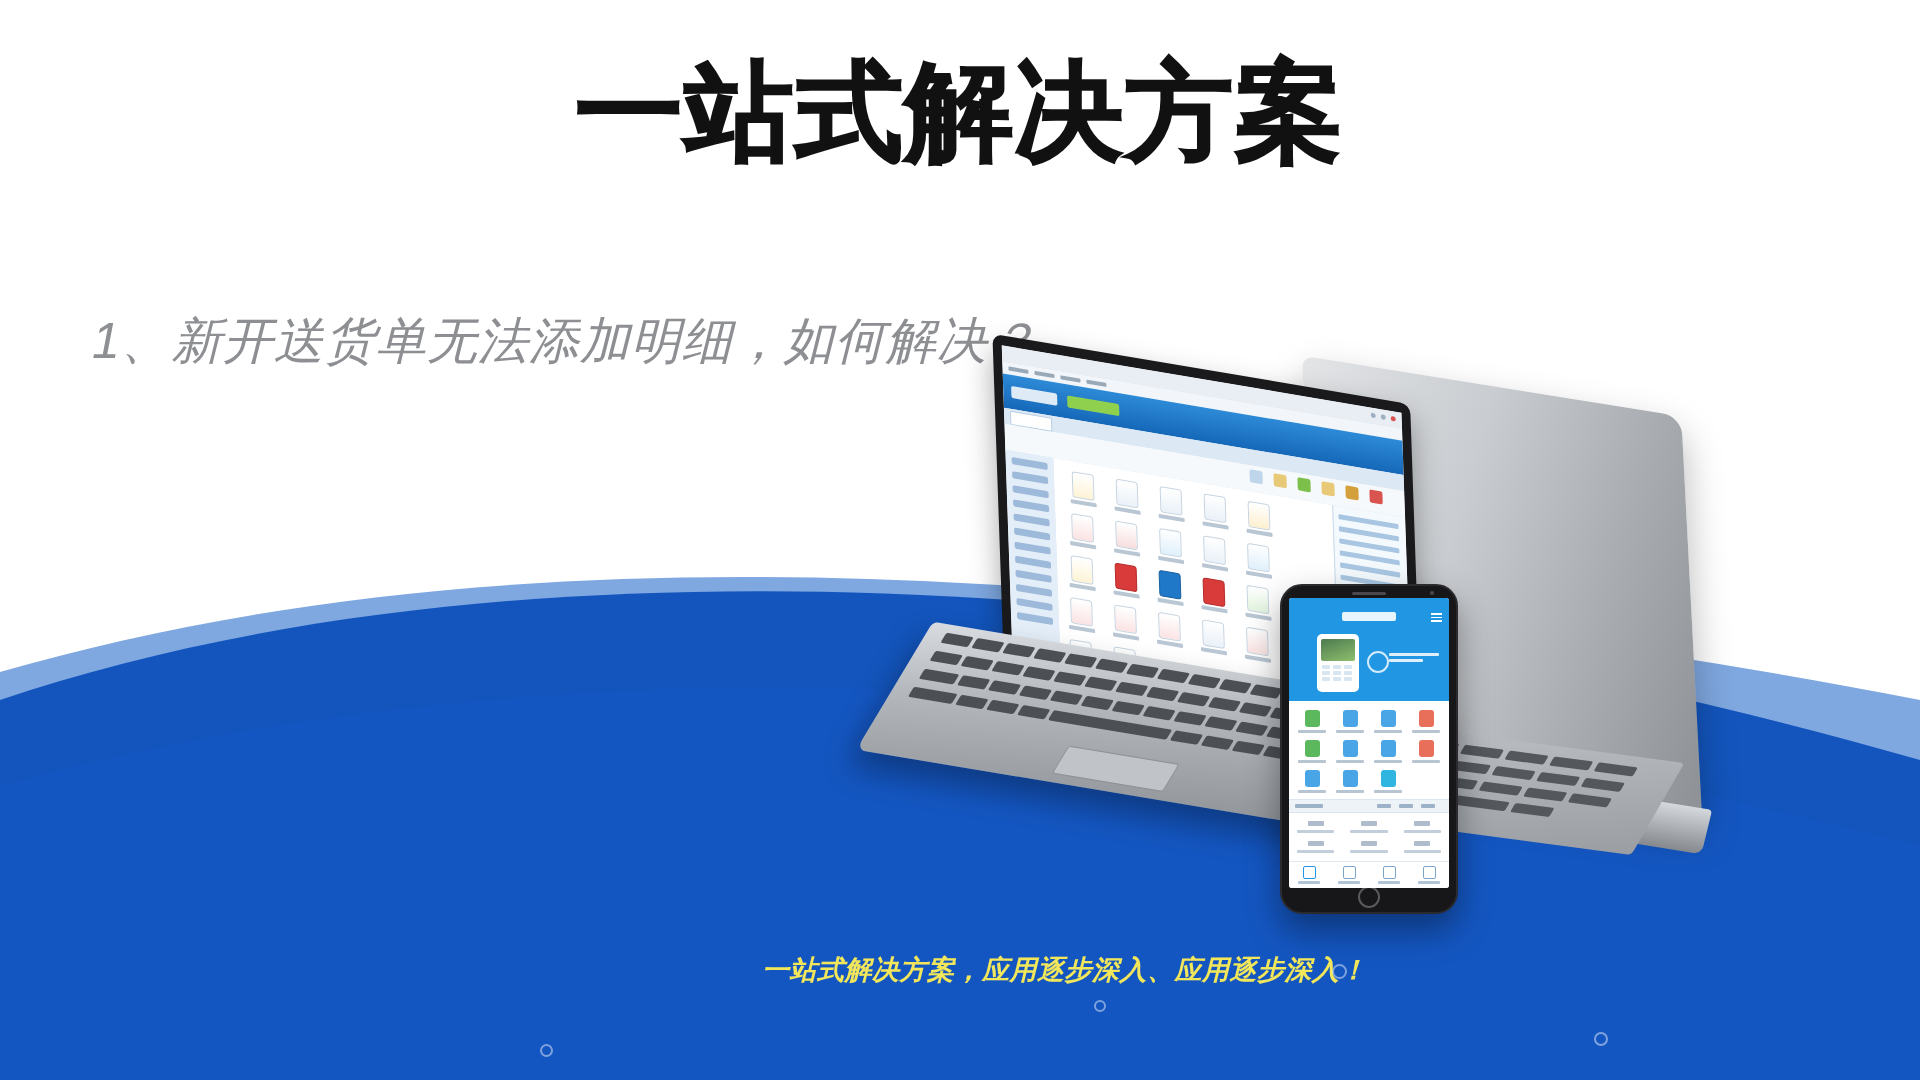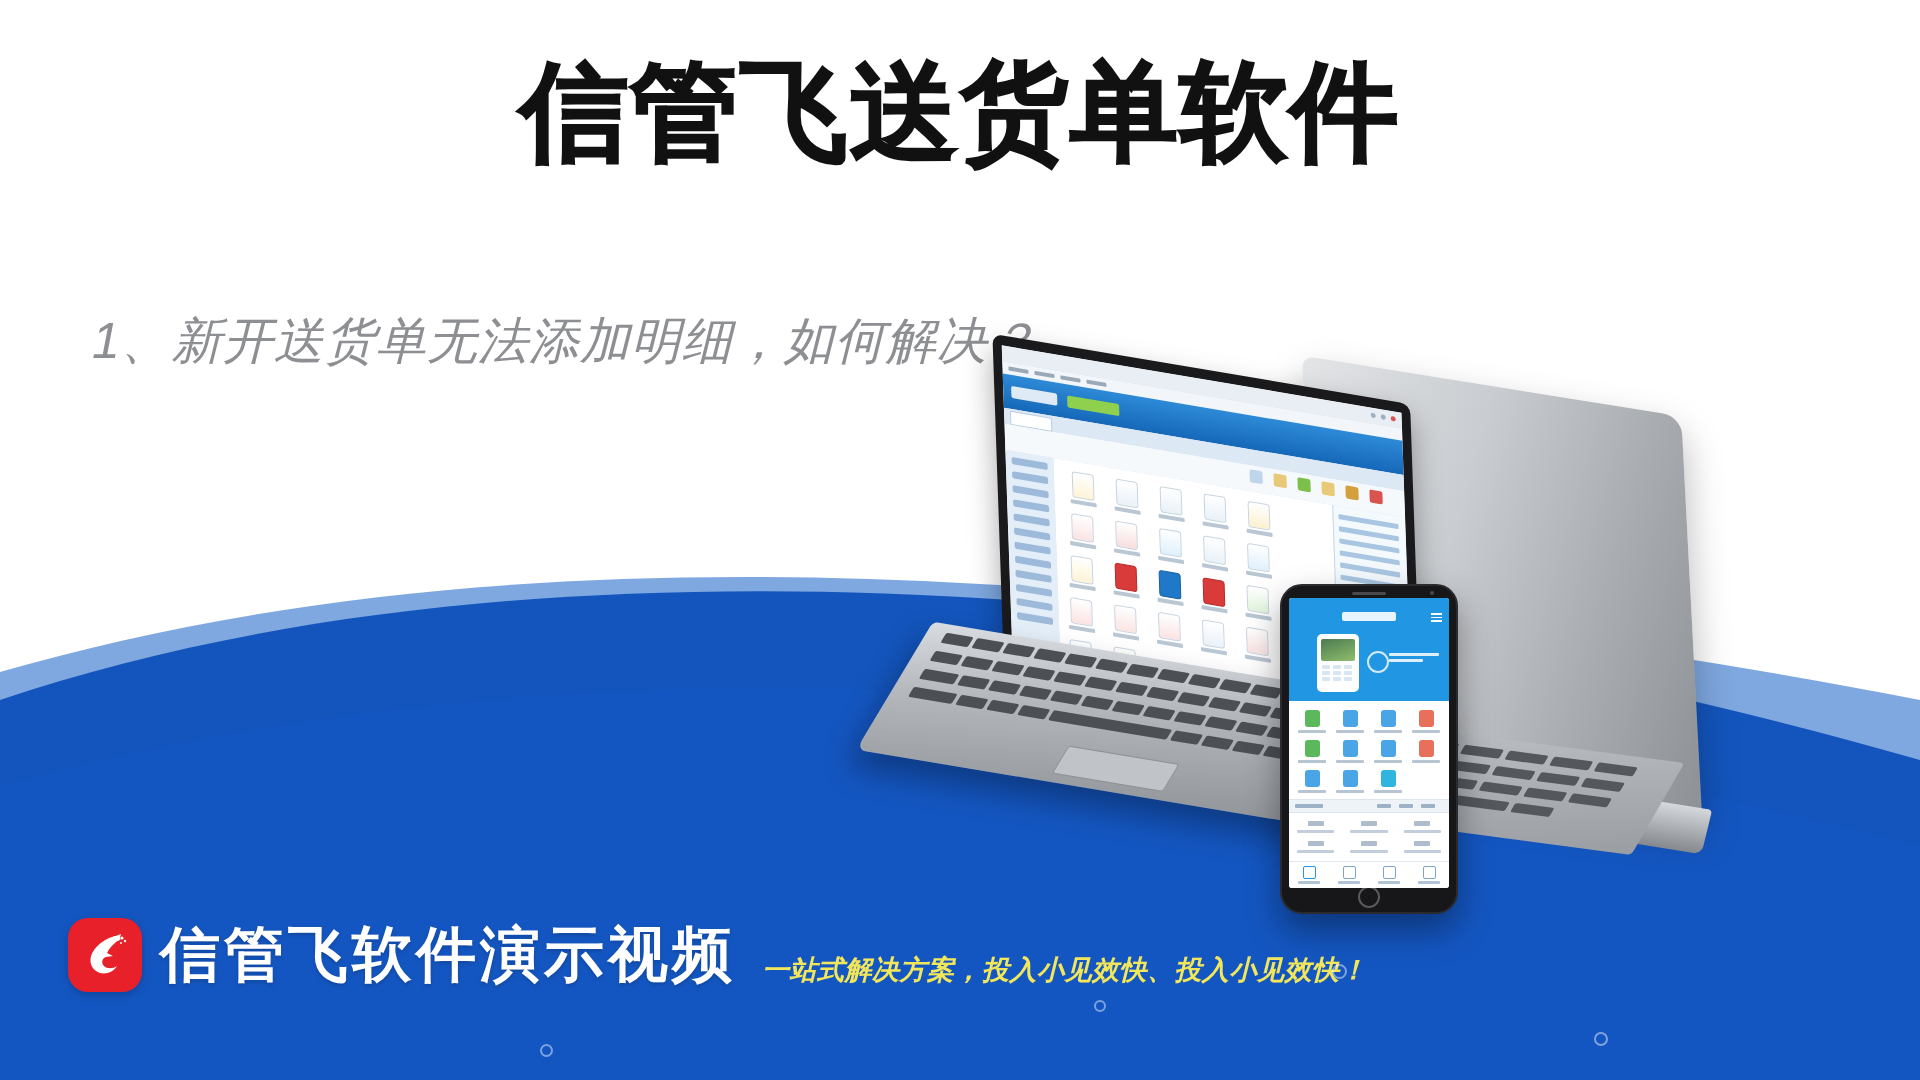--- a/index.html
+++ b/index.html
@@ -181,21 +181,21 @@
 <div class="slide">
 
   <div class="wave-layer">
     <svg class="wave-svg" viewBox="0 0 1920 1080" preserveAspectRatio="none">
       <path d="M0,672 C250,600 560,560 980,584 C1340,604 1640,646 1920,700 L1920,1080 L0,1080 Z" fill="#7fa8e0"></path>
       <path d="M0,700 C260,612 600,572 1010,600 C1380,626 1660,686 1920,760 L1920,1080 L0,1080 Z" fill="#1355bd"></path>
       <path d="M0,786 C300,700 680,668 1080,700 C1420,728 1680,786 1920,846 L1920,1080 L0,1080 Z" fill="#1558c4" opacity=".55"></path>
     </svg>
   </div>
 
-  <div class="headline">信管飞送货单软件</div>
+  <div class="headline">一站式解决方案</div>
 
   <div class="body-copy">
     <div class="body-line l2">1、新开送货单无法添加明细，如何解决？</div>
   </div>
 
   <div class="devices">
 
     <div class="laptop-back"></div>
     <div class="laptop-back-kb">
       <i style="left:14px;top:10px;width:42px"></i>
@@ -599,33 +599,21 @@
             </div>
           <div class="ptab">
               <div class="pti"></div>
               <div class="ptl"></div>
             </div>
         </div>
       </div>
     </div>
   </div>
 
-  <div class="brand">
-    <div class="brand-mark">
-      <svg width="56" height="56" viewBox="0 0 56 56">
-        <path d="M38,9 C30,11 22,16 17,23 C12,30 12,39 19,44 C26,49 36,46 40,39 C36,42 30,42 27,39 C24,36 25,31 29,30 L36,29 L30,26 C33,20 38,15 44,12 Z" fill="#ffffff"></path>
-        <path d="M36,10 L44,7 L42,14 Z" fill="#ffffff"></path>
-        <circle cx="45" cy="11" r="1.6" fill="#ffffff"></circle>
-        <circle cx="48" cy="14" r="1.2" fill="#ffffff"></circle>
-        <circle cx="44" cy="16" r="1.0" fill="#ffffff"></circle>
-      </svg>
-    </div>
-    <div class="brand-name">信管飞软件演示视频</div>
-  </div>
-
-  <div class="slogan">一站式解决方案，投入小见效快、投入小见效快！</div>
+
+  <div class="slogan">一站式解决方案，应用逐步深入、应用逐步深入！</div>
 
   <span class="ring-dot" style="left:540px;top:1044px;width:9px;height:9px;"></span>
   <span class="ring-dot" style="left:1332px;top:964px;width:11px;height:11px;"></span>
   <span class="ring-dot" style="left:1594px;top:1032px;width:10px;height:10px;"></span>
   <span class="ring-dot" style="left:1094px;top:1000px;width:8px;height:8px;"></span>
 
 </div>
 
 </body></html>

